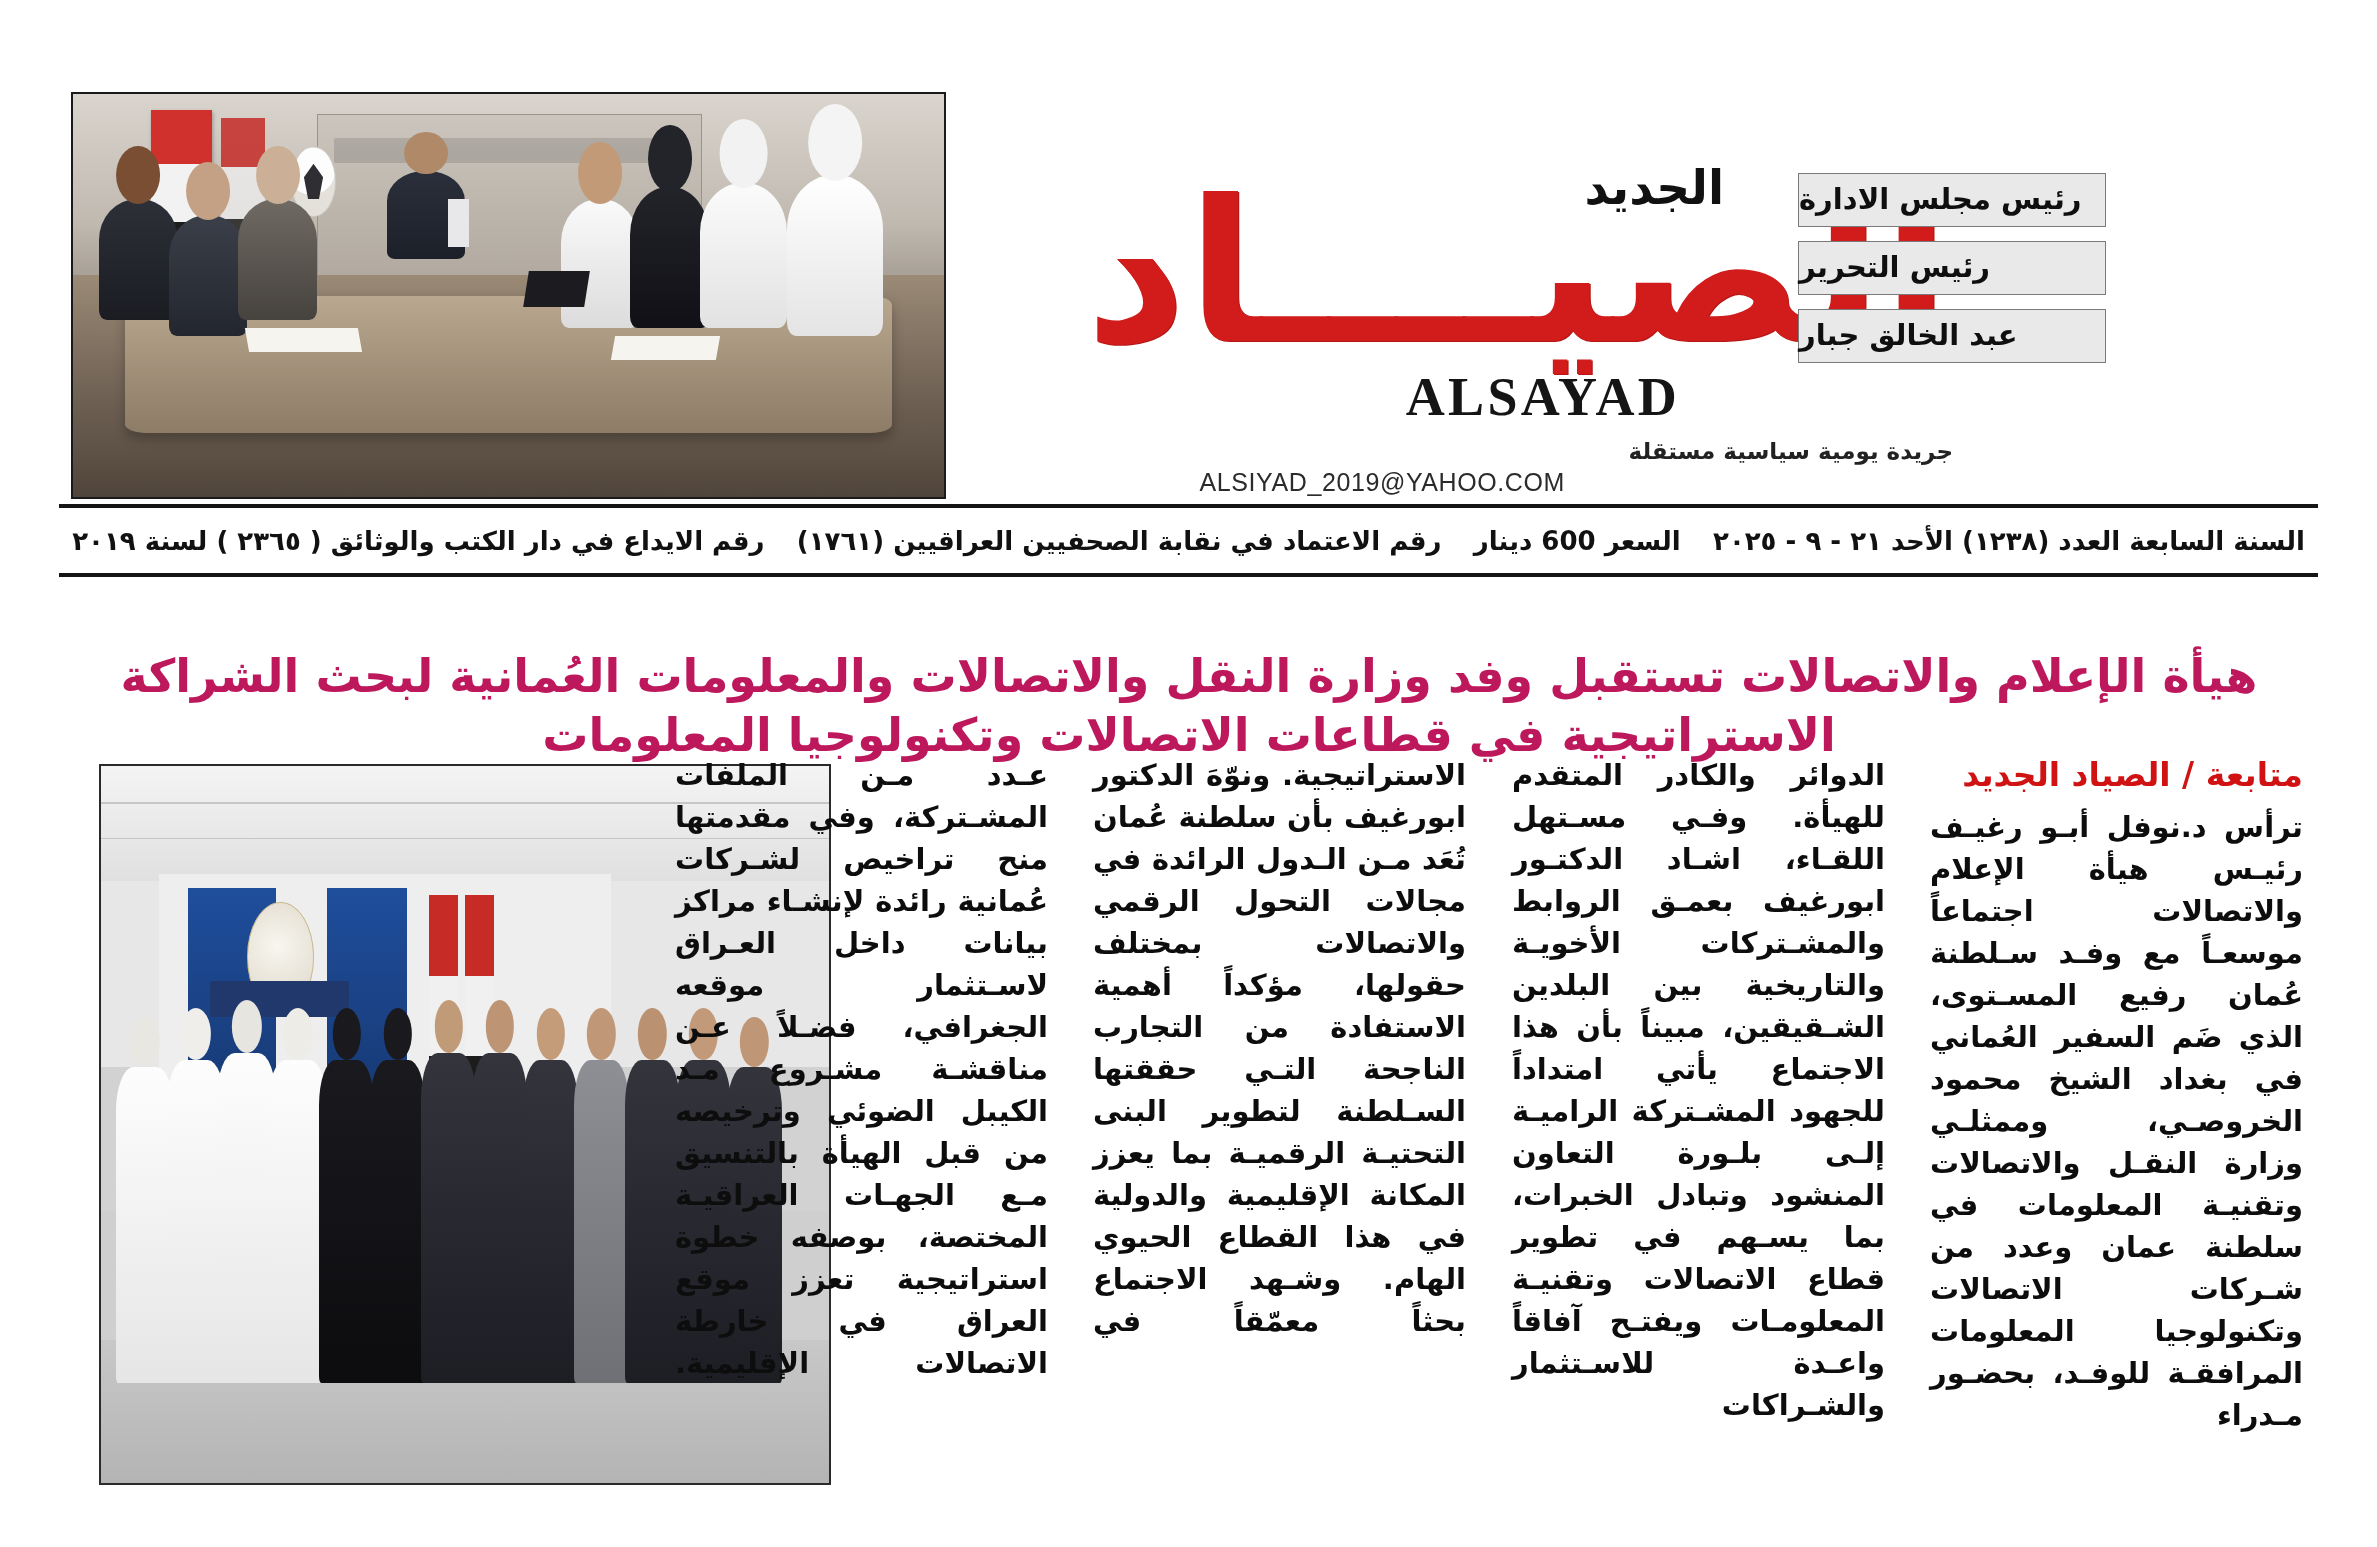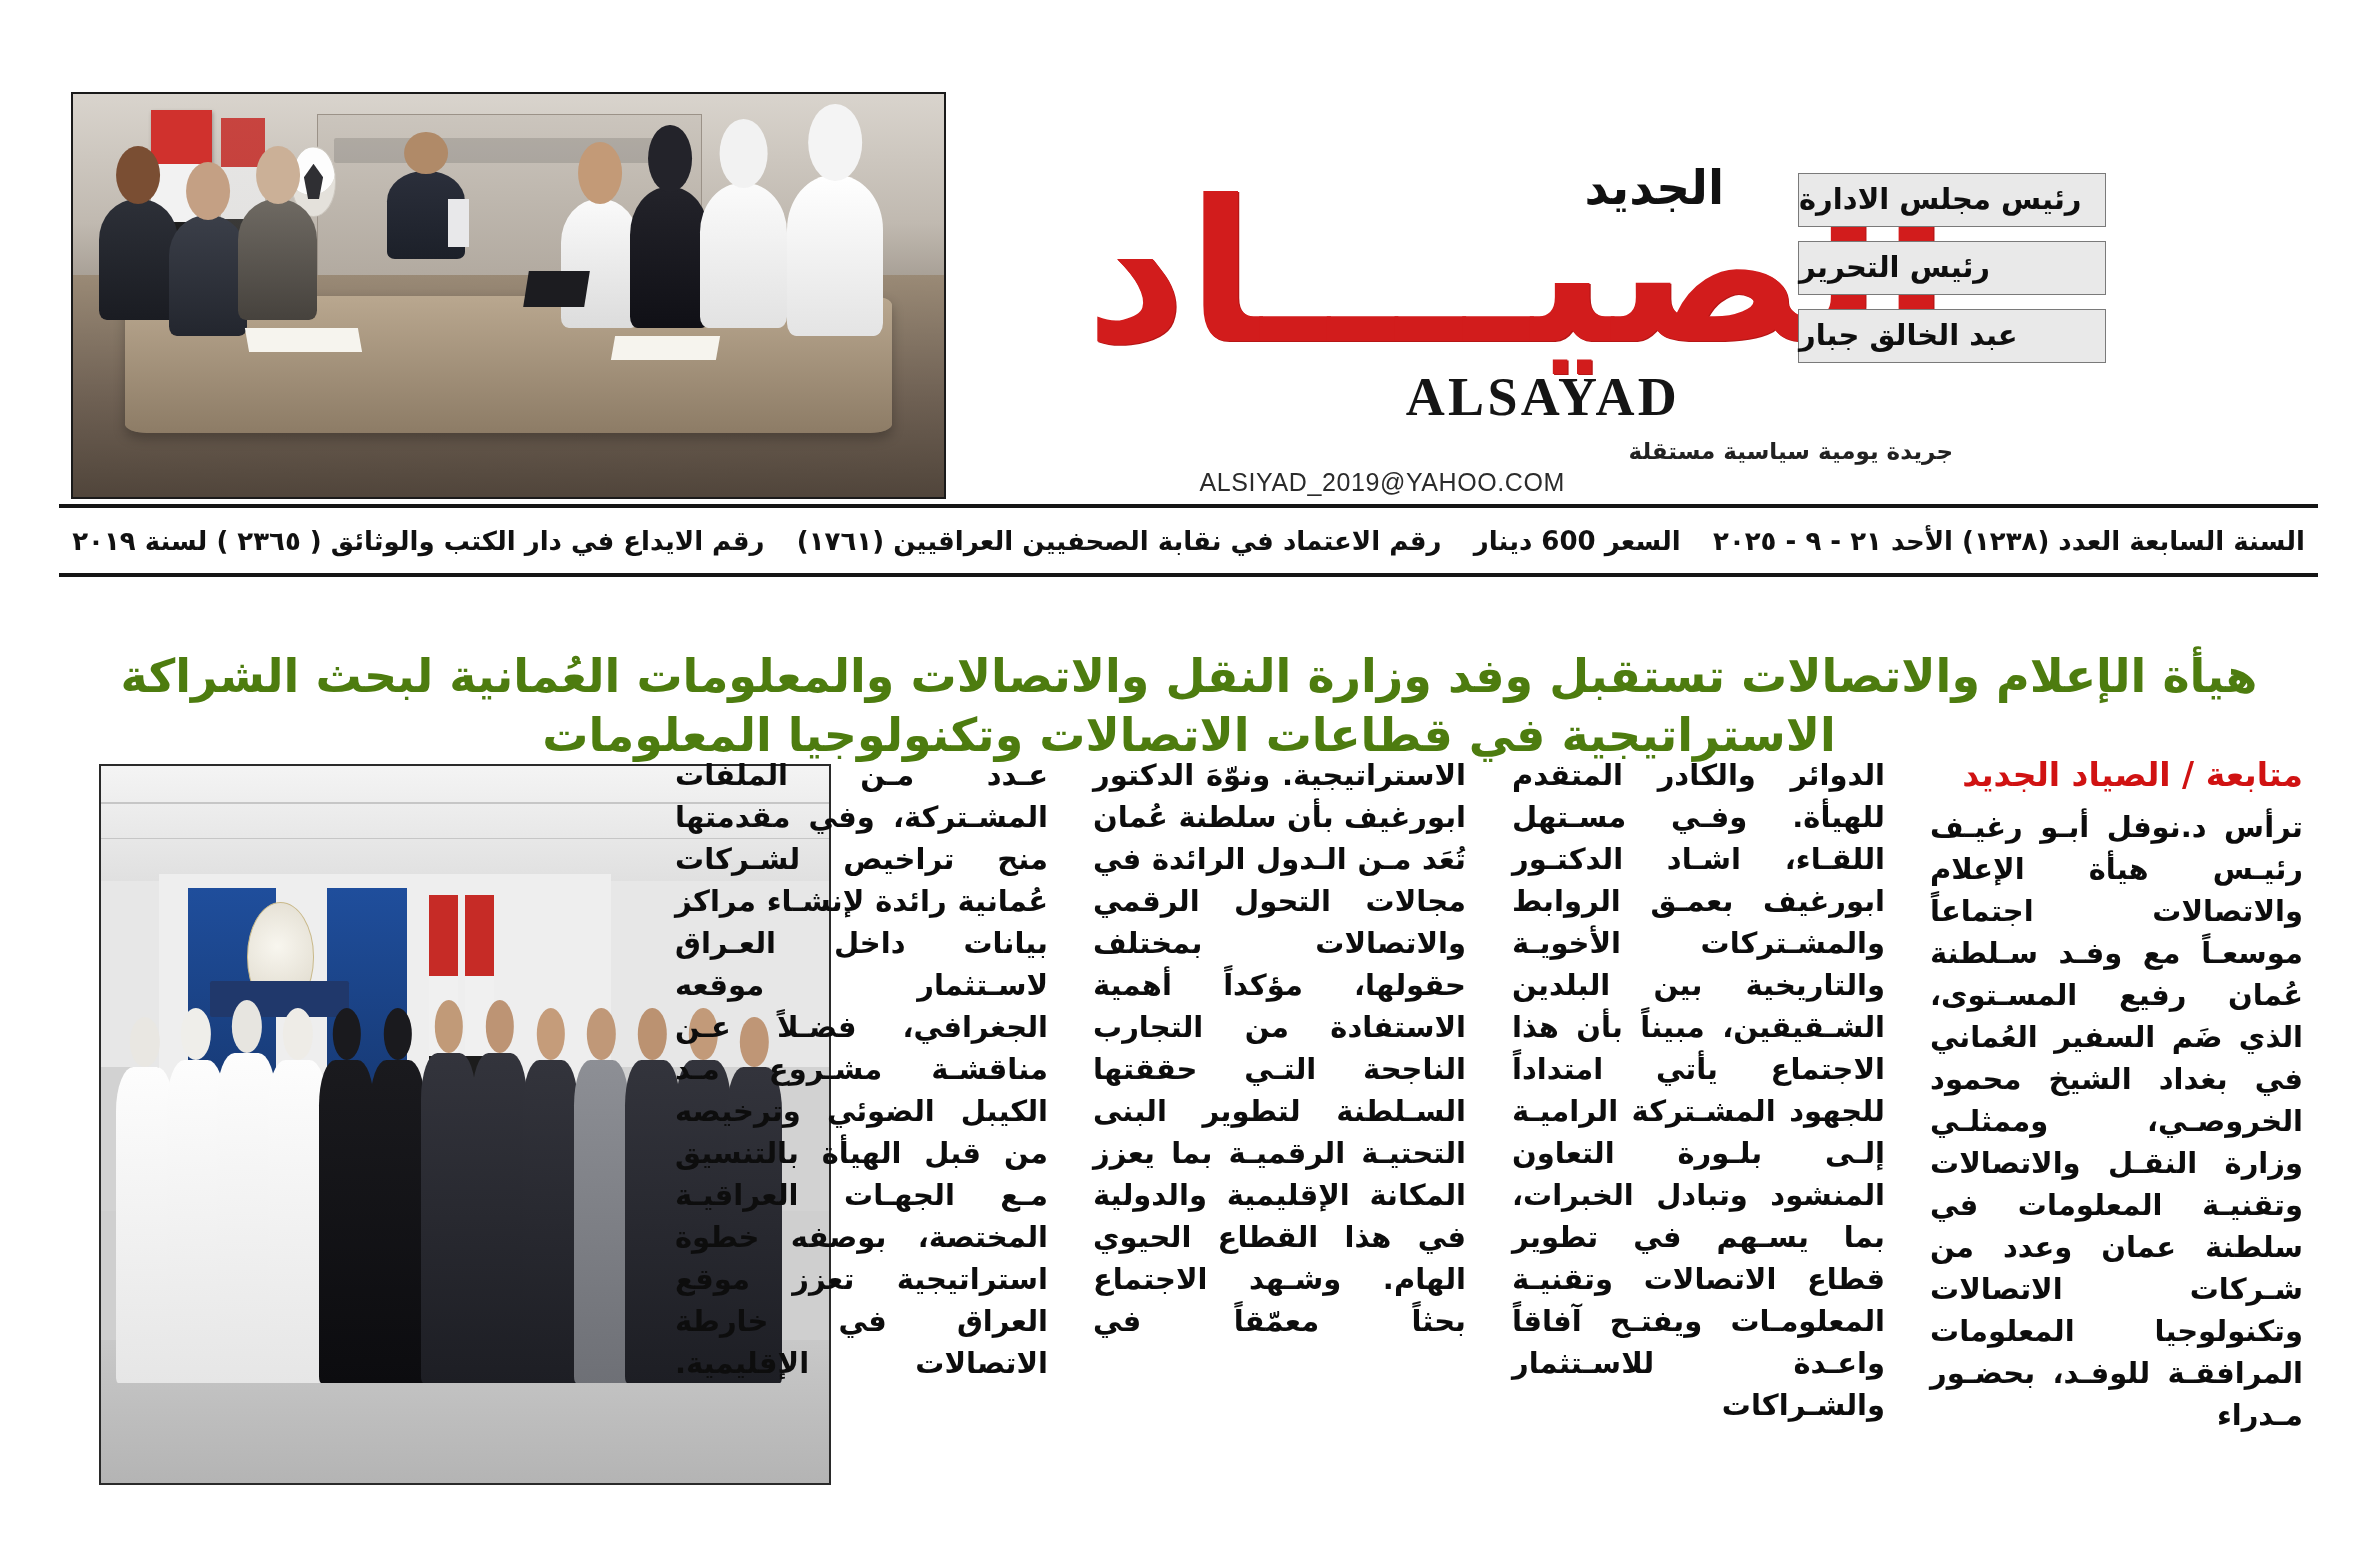--- a/index.html
+++ b/index.html
@@ -224,21 +224,21 @@
   .headline {
     position: absolute;
     left: 83px;
     top: 647px;
     width: 2212px;
     text-align: center;
     font-family: "DejaVu Sans", sans-serif;
     font-weight: bold;
     font-size: 46px;
     line-height: 59px;
-    color: #4d7c0f;
+    color: #be185d;
     letter-spacing: -0.6px;
   }
 
   
   .article {
     position: absolute;
     left: 77px;
     top: 754px;
     width: 2226px;
     height: 759px;

